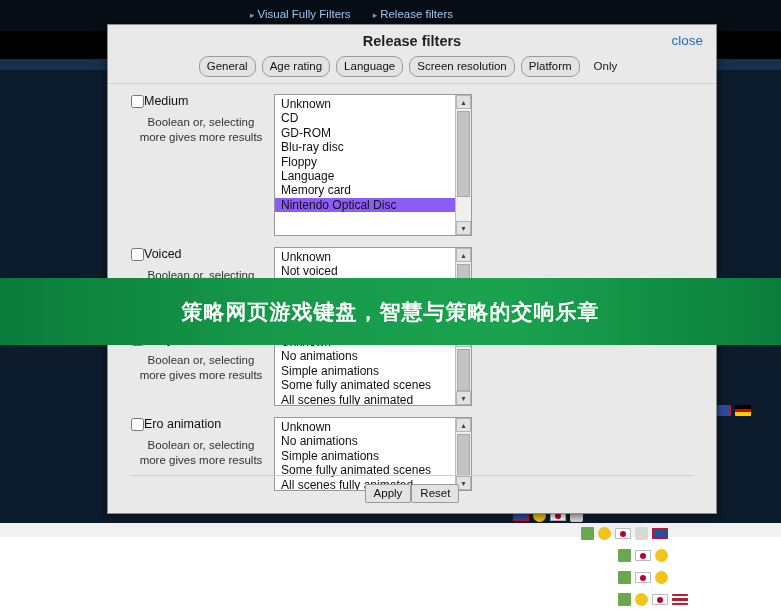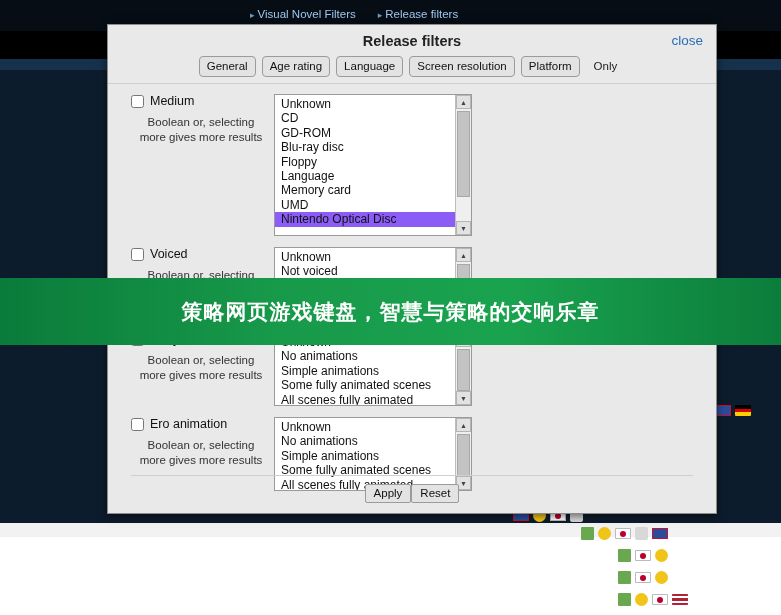--- a/index.html
+++ b/index.html
@@ -140,21 +140,21 @@
     padding-top: 3px;
     padding-bottom: 6px;
     border-bottom: 1px solid #cfcfcf;
   }
   .tab {
     font-size: 11.5px;
     color: #111;
     padding: 2px 7px 3px 7px;
     background: #e3e3e3;
     border: 1px solid #9b9b9b;
-    border-radius: 4px;
+    border-radius: 9px;
     cursor: pointer;
     line-height: 14px;
   }
   .tab.plain {
     background: transparent;
     border: 1px solid transparent;
     color: #222;
   }
 
   .filters {
@@ -165,21 +165,20 @@
     align-items: flex-start;
     margin-bottom: 11px;
   }
   .filter-left {
     width: 137px;
     padding-right: 6px;
   }
   .filter-head {
     display: flex;
     align-items: center;
-    gap: 6px;
   }
   .filter-head input[type=checkbox] {
     width: 13px; height: 13px; margin: 0;
   }
   .filter-label {
     font-size: 12.5px;
     color: #111;
   }
   .filter-hint {
     font-size: 11.5px;
@@ -261,21 +260,21 @@
     border-radius: 2px;
     cursor: pointer;
   }
 </style>
 </head>
 <body>
 
 <div id="page-bg">
   <div class="bg-topbar">
     <div class="bg-topbar-inner">
-      <span class="tri">▸</span><a href="#">Visual Novel Filters</a><span class="tri">▸</span><a href="#">Release filters</a>
+      <span class="tri">▸</span><a href="#">Visual Fully Filters</a><span class="tri">▸</span><a href="#">Release filters</a>
     </div>
   </div>
   <div class="bg-band-dark"></div>
   <div class="bg-band-blue"></div>
   <div class="bg-content"></div>
 
   <div class="flag-row" style="left:715px; top:405px;">
     <span class="flagchip f-uk"></span>
     <span class="flagchip f-de"></span>
   </div>
@@ -339,21 +338,20 @@
       </div>
       <div class="listbox">
         <ul>
           <li>Unknown</li>
           <li>CD</li>
           <li>GD-ROM</li>
           <li>Blu-ray disc</li>
           <li>Floppy</li>
           <li>Language</li>
           <li>Memory card</li>
-          <li>UMD</li>
           <li class="sel">Nintendo Optical Disc</li>
         </ul>
         <div class="sb">
           <div class="sb-arrow">▲</div>
           <div class="sb-thumb" style="top:16px; height:86px;"></div>
           <div class="sb-arrow bottom">▼</div>
         </div>
       </div>
     </div>
 

